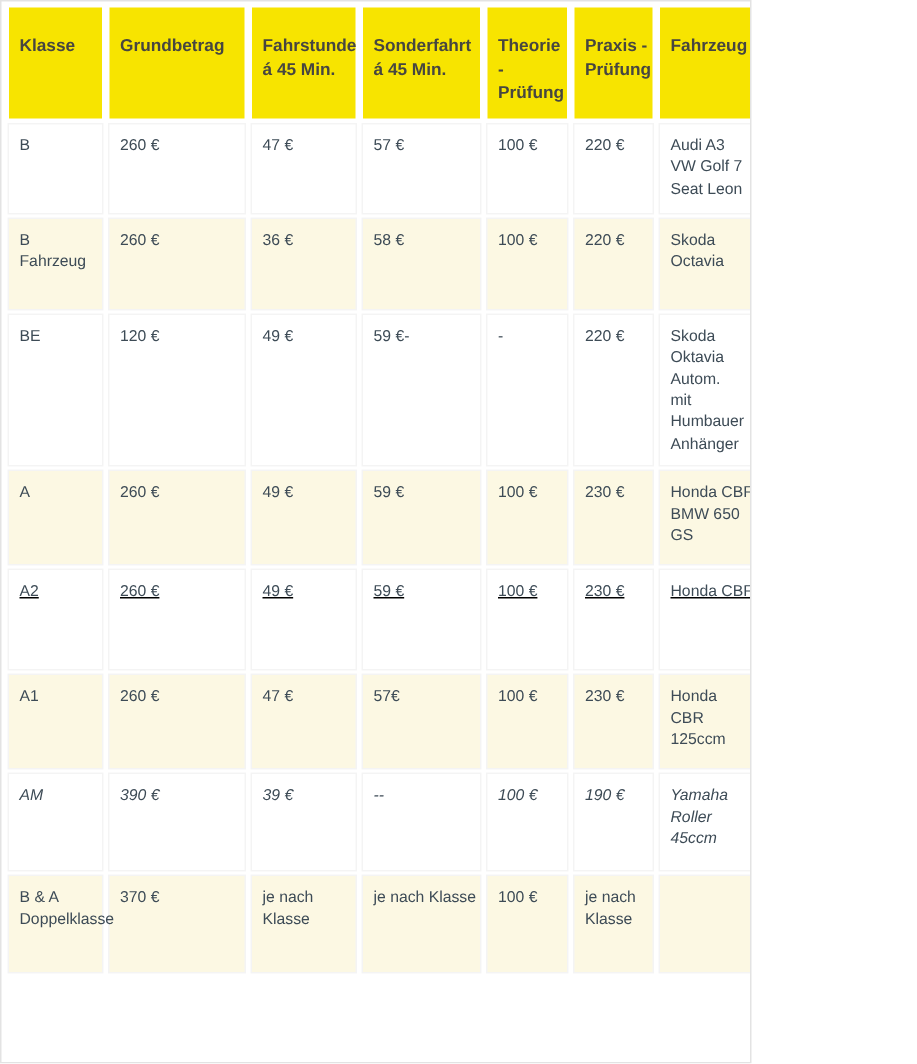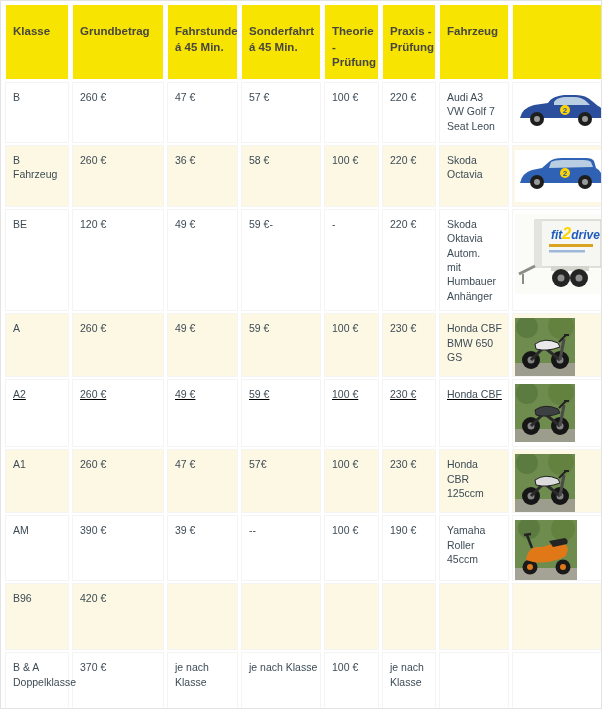--- a/index.html
+++ b/index.html
@@ -1,18 +1,18 @@
 <!DOCTYPE html>
 <html style="--header-bg: #f7e400; --header-text: #474640; --body-text: #3d4b56; --alt-row-bg: #fcf8e3;"><head>
 <meta charset="utf-8">
 <style>
   html,body{margin:0;padding:0;background:#ffffff;}
   body{font-family:"Liberation Sans",sans-serif;}
   .wrap{
-    width:602px;height:709px;box-sizing:border-box;
+    width:501px;height:709px;box-sizing:border-box;
     border:1px solid #e3e3e3;background:#fff;overflow:hidden;
   }
   table{
     border-collapse:separate;border-spacing:5px 4px;
     table-layout:fixed;width:609px;
   }
   th{
     background:var(--header-bg,#f7e400);
     color:var(--header-text,#474640);
     font-size:11.5px;font-weight:bold;text-align:left;vertical-align:top;
@@ -201,21 +201,21 @@
     <circle cx="16" cy="42" r="9" fill="#161616"></circle>
                 <circle cx="16" cy="42" r="3.5" fill="#848484"></circle>
     <circle cx="45" cy="42" r="9" fill="#161616"></circle>
                 <circle cx="45" cy="42" r="3.5" fill="#848484"></circle>
     <path d="M16 42 L29 29 L45 42" stroke="#2b2b2b" stroke-width="3" fill="none"></path>
     <path d="M45 42 L49 21" stroke="#4a4a4a" stroke-width="3" fill="none"></path>
     <path d="M20 26 Q30 19 43 25 L45 29 Q32 34 21 31 Z" fill="#dcdcdc" stroke="#222" stroke-width="1"></path>
     <path d="M44 24 L51 17 M49 17 L54 17" stroke="#222" stroke-width="2" fill="none"></path>
   </svg></div></td>
         </tr>
-        <tr style="height: 64px;">
+        <tr style="height: 64px; font-style: italic;">
           <td>AM</td>
           <td>390 €</td>
           <td>39 €</td>
           <td>--</td>
           <td>100 €</td>
           <td>190 €</td>
           <td>Yamaha
 Roller
 45ccm</td>
           <td class="img-cell"><div><svg width="62" height="60" viewBox="0 0 62 60">
@@ -225,30 +225,20 @@
     <rect y="48" width="62" height="12" fill="#a5a296"></rect>
     <circle cx="15" cy="47" r="7.5" fill="#1a1a1a"></circle>
                 <circle cx="15" cy="47" r="3" fill="#e07818"></circle>
     <circle cx="48" cy="47" r="7.5" fill="#1a1a1a"></circle>
                 <circle cx="48" cy="47" r="3" fill="#e07818"></circle>
     <path d="M11 40 Q12 29 21 27 L27 27 L41 23 Q51 21 53 29 L51 36 L45 39 Q30 44 18 42 Z" fill="#e07818"></path>
     <path d="M34 21 L50 18 Q54 20 52 24 L38 27 Z" fill="#242424"></path>
     <path d="M17 28 L12 15 M9 15 L16 14" stroke="#242424" stroke-width="2.5" fill="none"></path>
   </svg></div></td>
         </tr>
-        <tr style="height: 65px;">
-          <td>B96</td>
-          <td>420 €</td>
-          <td></td>
-          <td></td>
-          <td></td>
-          <td></td>
-          <td></td>
-          <td class="img-cell"></td>
-        </tr>
         <tr style="height: 64px;">
           <td>B &amp; A Doppelklasse</td>
           <td>370 €</td>
           <td>je nach Klasse</td>
           <td>je nach Klasse</td>
           <td>100 €</td>
           <td>je nach
 Klasse</td>
           <td></td>
           <td class="img-cell"></td>

